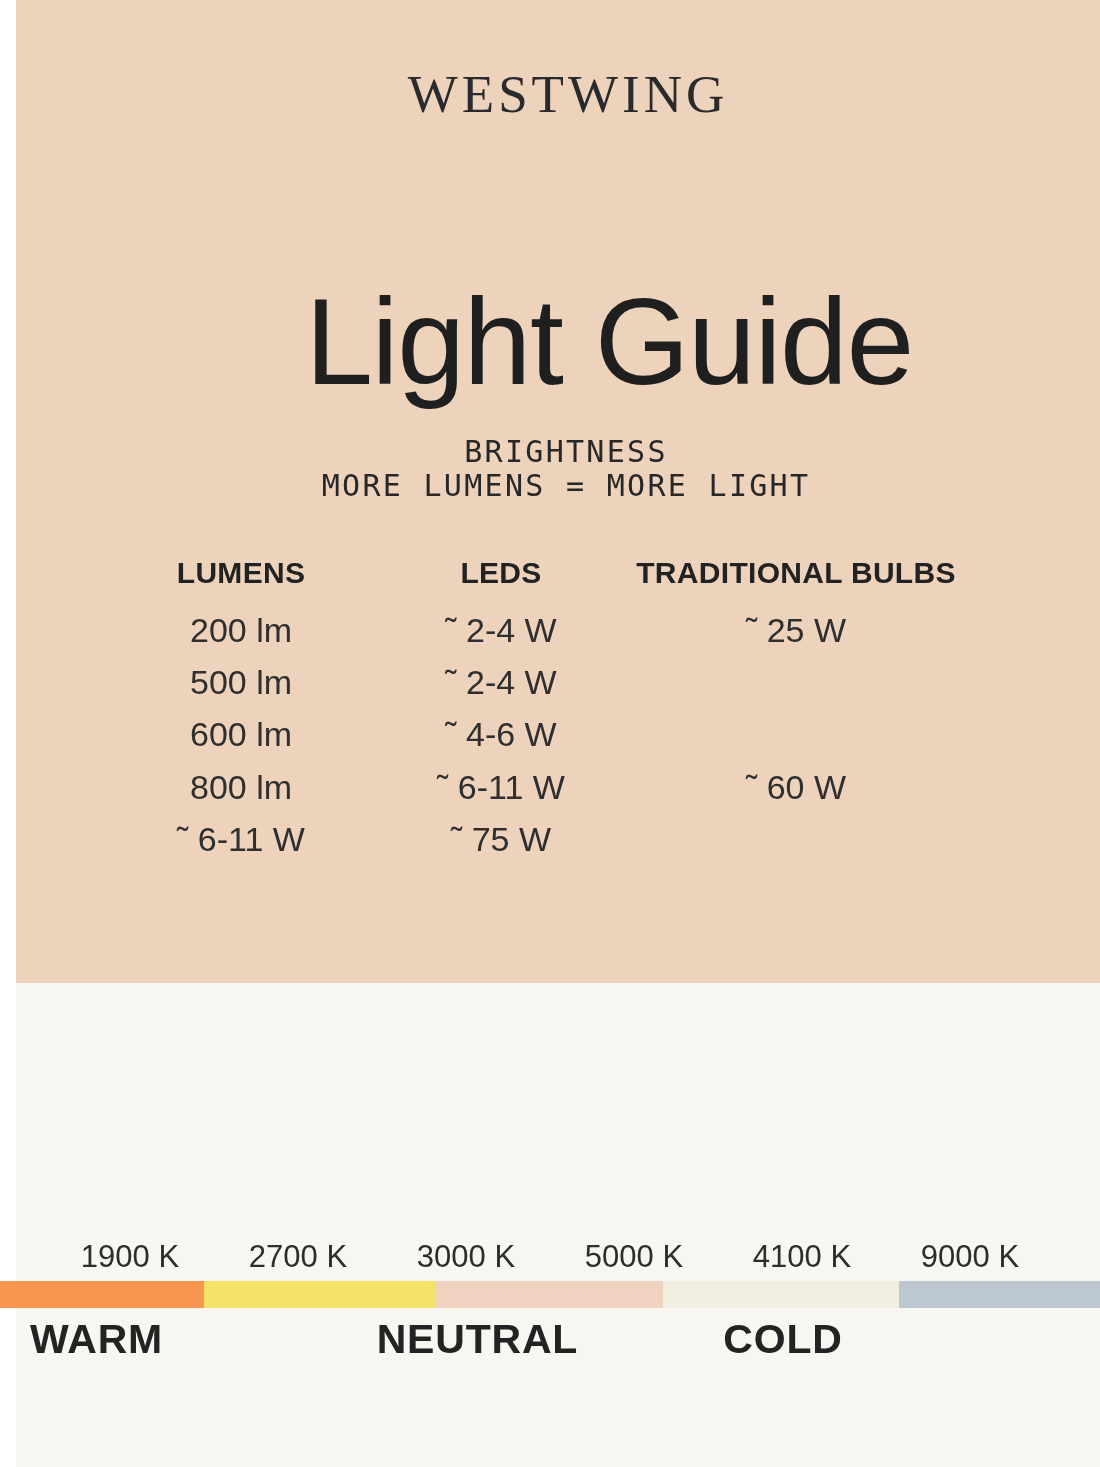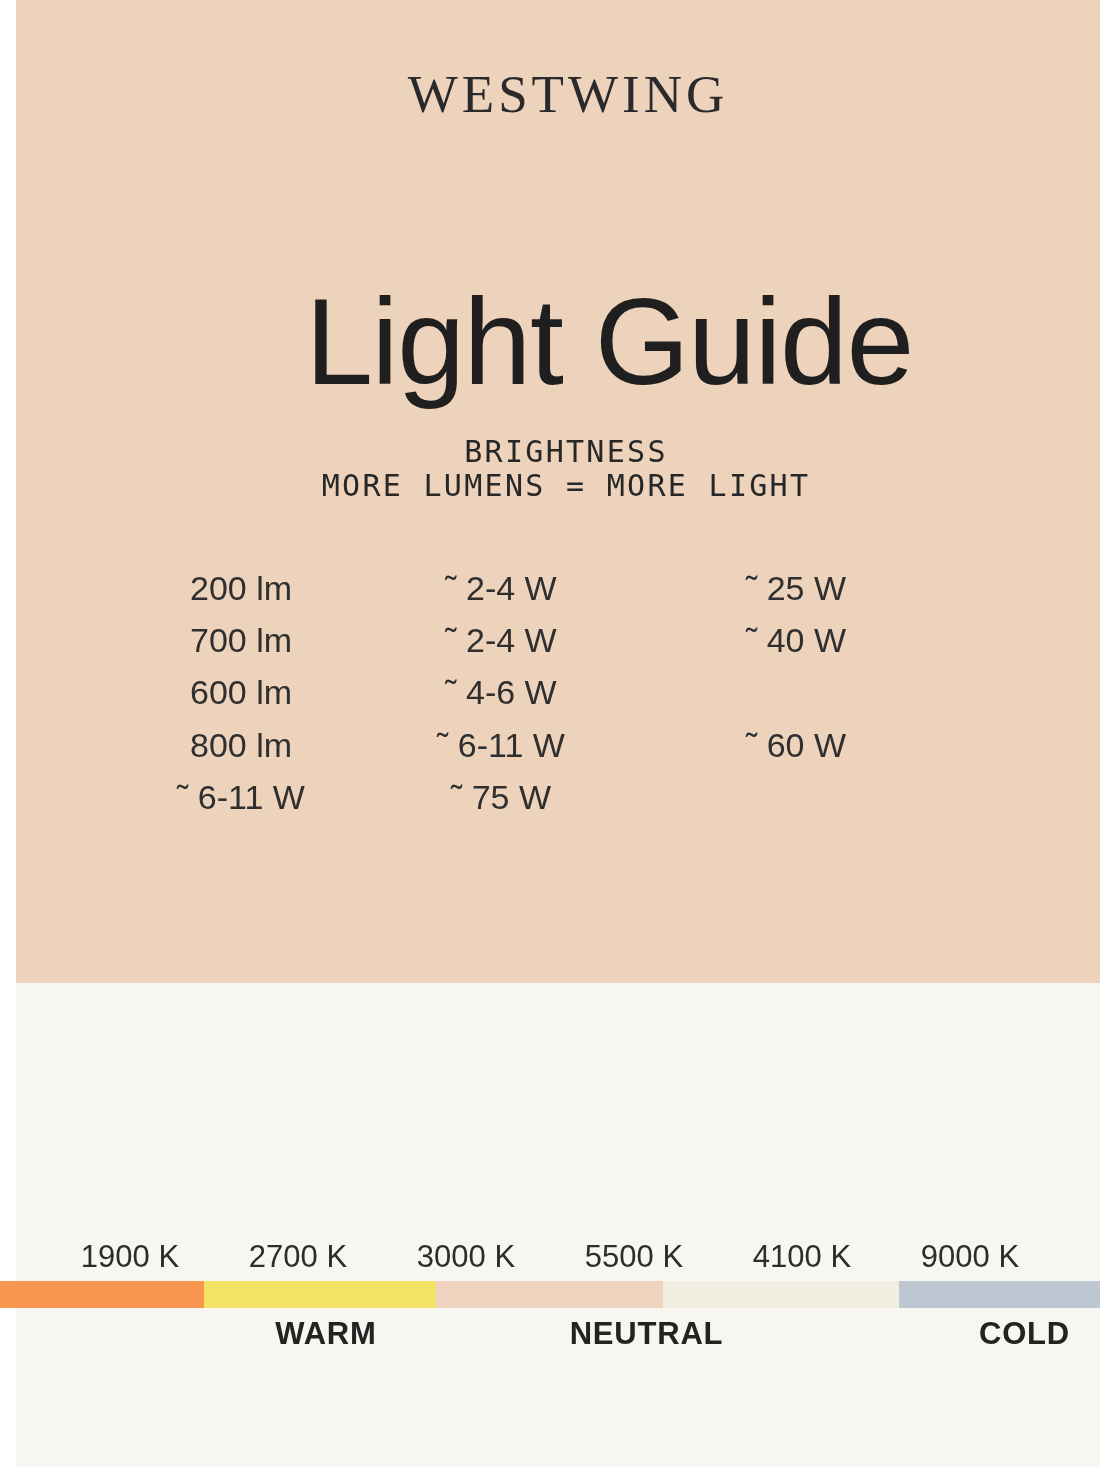--- a/index.html
+++ b/index.html
@@ -63,50 +63,54 @@
   .temp-bar {
     position: absolute; top: 1281px; left: 0; width: 1100px; height: 27px;
     display: flex;
   }
   .temp-bar .seg { height: 100%; }
   .temp-row {
     position: absolute; top: 1316px; left: 30px; width: 1040px;
     display: flex;
   }
   .temp-row .temp {
-    flex: 1; text-align: right;
-    font-size: 31px; font-weight: bold; letter-spacing: 0.8px;
+    flex: 1; text-align: left;
+    font-size: 41px; font-weight: bold; letter-spacing: 0.8px;
     color: #232323;
   }
 </style>
 </head>
 <body>
 
 <div class="canvas">
 
   <section class="section top-section" style="background-color: rgb(238, 211, 188);">
 
     <div class="brand">WESTWING</div>
 
     <h1 class="title">Light Guide</h1>
 
     <div class="mono brightness-heading">BRIGHTNESS</div>
     <div class="mono brightness-subheading">MORE LUMENS = MORE LIGHT</div>
 
     <div class="lumens-table">
+      <div class="thead">
+        <div class="th">LUMENS</div>
+        <div class="th">LEDS</div>
+        <div class="th">TRADITIONAL BULBS</div>
+      </div>
       <div class="tbody">
         <div class="trow">
           <div class="td">200 lm</div>
           <div class="td">˜ 2-4 W</div>
           <div class="td">˜ 25 W</div>
         </div>
         <div class="trow">
-          <div class="td">700 lm</div>
+          <div class="td">500 lm</div>
           <div class="td">˜ 2-4 W</div>
-          <div class="td">˜ 40 W</div>
         </div>
         <div class="trow">
           <div class="td">600 lm</div>
           <div class="td">˜ 4-6 W</div>
         </div>
         <div class="trow">
           <div class="td">800 lm</div>
           <div class="td">˜ 6-11 W</div>
           <div class="td">˜ 60 W</div>
         </div>
@@ -121,21 +125,21 @@
   <section class="section bottom-section" style="background-color: rgb(248, 246, 241);">
 
     
     
   </section>
 
   <div class="kelvin-row">
     <span class="kelvin">1900 K</span>
     <span class="kelvin">2700 K</span>
     <span class="kelvin">3000 K</span>
-    <span class="kelvin">5500 K</span>
+    <span class="kelvin">5000 K</span>
     <span class="kelvin">4100 K</span>
     <span class="kelvin">9000 K</span>
   </div>
 
   <div class="temp-bar">
     <div class="seg" style="background-color: rgb(248, 150, 79); width: 18.5%;"></div>
     <div class="seg" style="background-color: rgb(245, 227, 103); width: 21.1%;"></div>
     <div class="seg" style="background-color: rgb(239, 211, 191); width: 20.7%;"></div>
     <div class="seg" style="background-color: rgb(241, 239, 226); width: 21.4%;"></div>
     <div class="seg" style="background-color: rgb(188, 199, 209); width: 18.3%;"></div>

